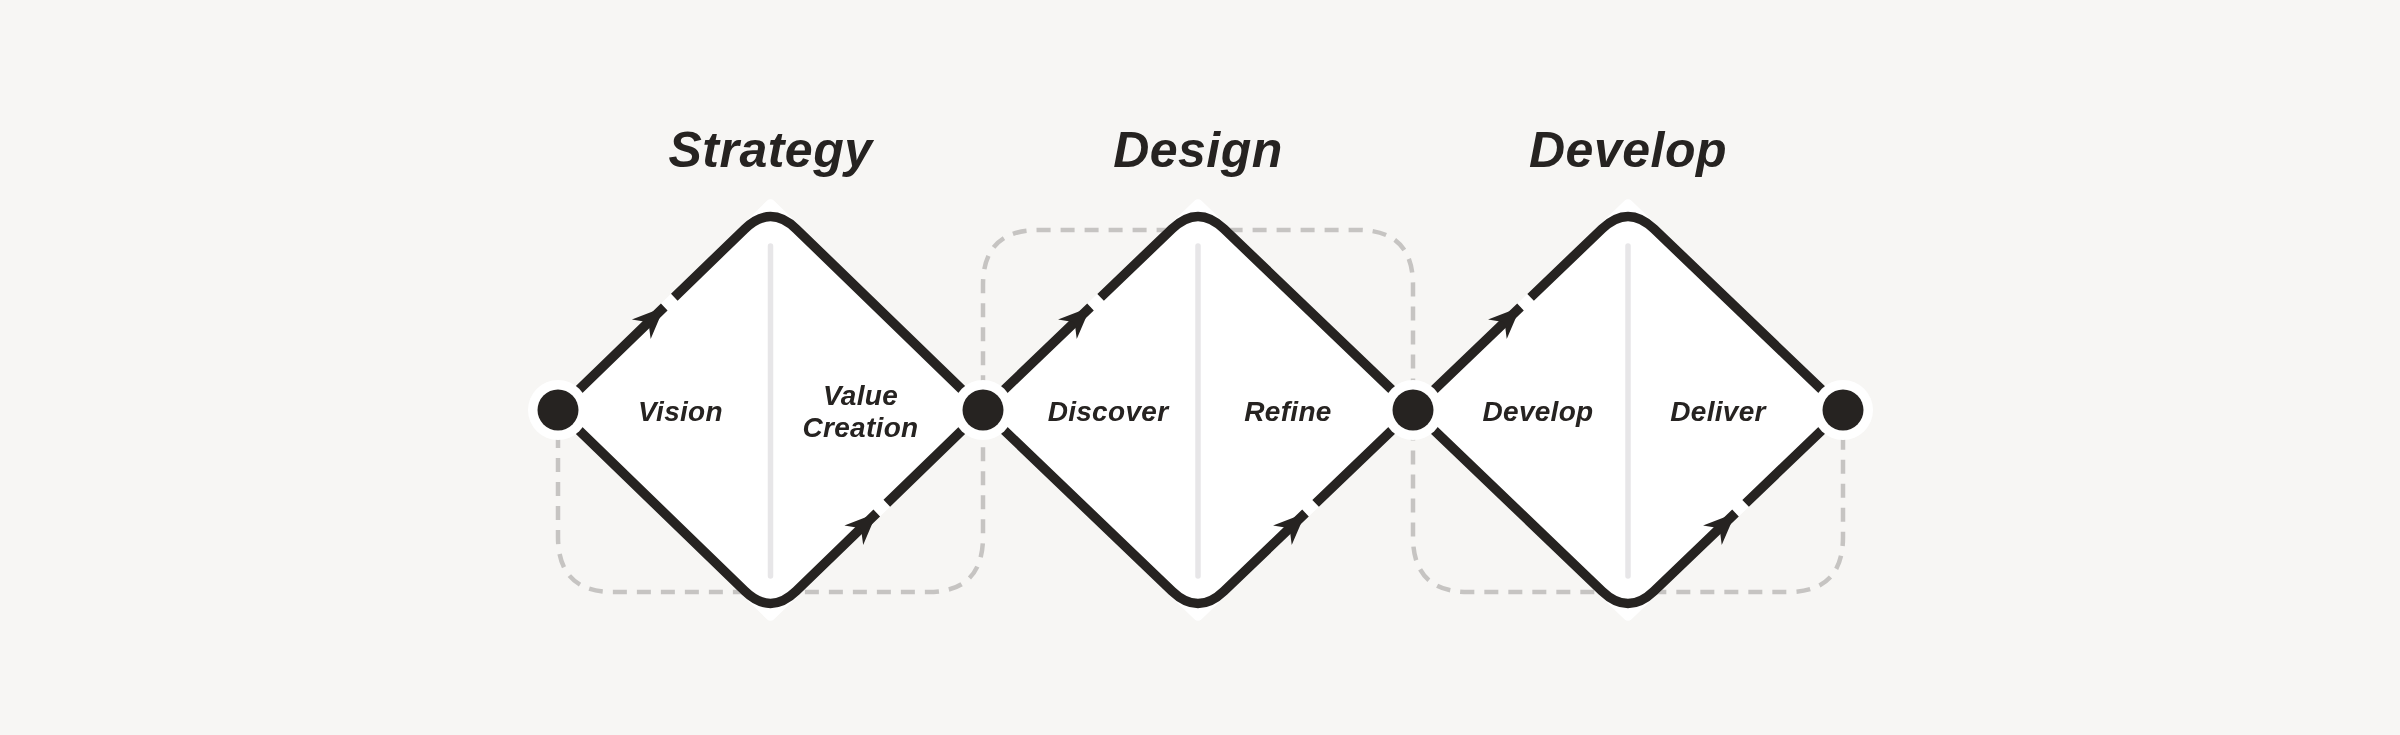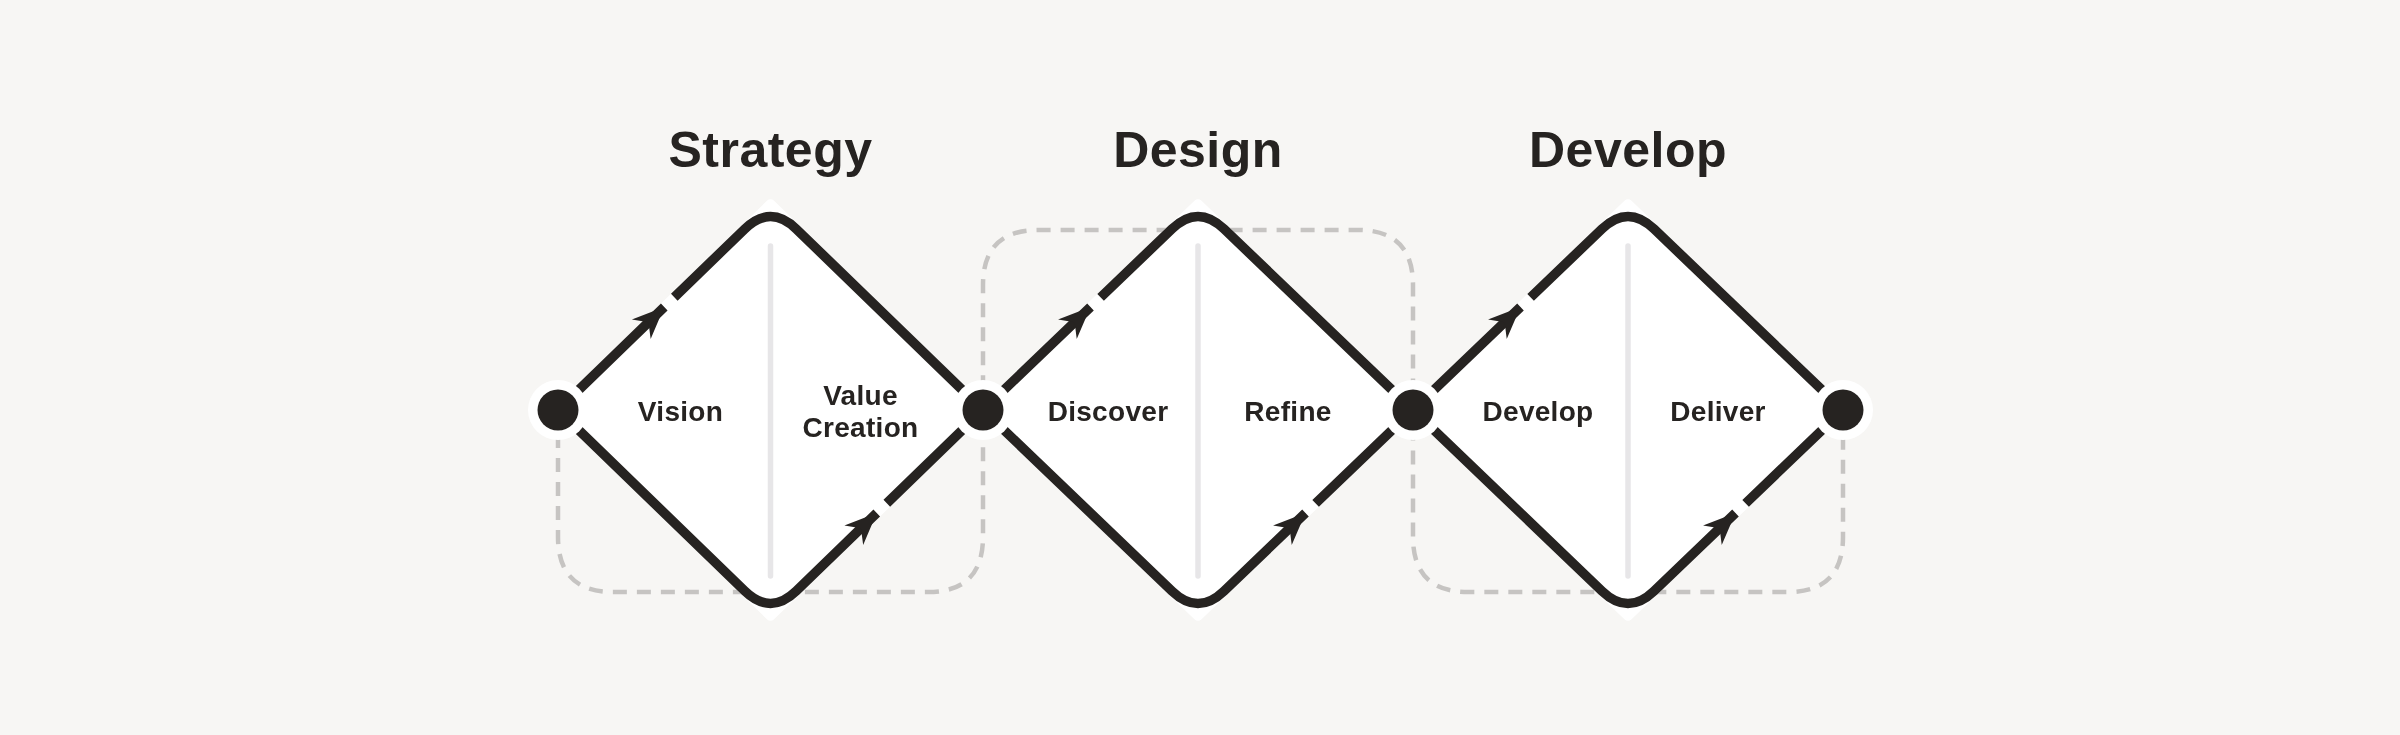--- a/index.html
+++ b/index.html
@@ -8,20 +8,21 @@
     width: 2400px;
     height: 735px;
     background: #f7f6f4;
     overflow: hidden;
     font-family: "Liberation Sans", sans-serif;
   }
   .stage {
     width: 2400px;
     height: 735px;
     position: relative;
+    font-style: italic;
   }
   svg { display: block; }
   .phase-title {
     font-family: "Liberation Sans", sans-serif;
     font-weight: 700;
     font-size: 50px;
     letter-spacing: 0.5px;
   }
   .phase-label {
     font-family: "Liberation Sans", sans-serif;

